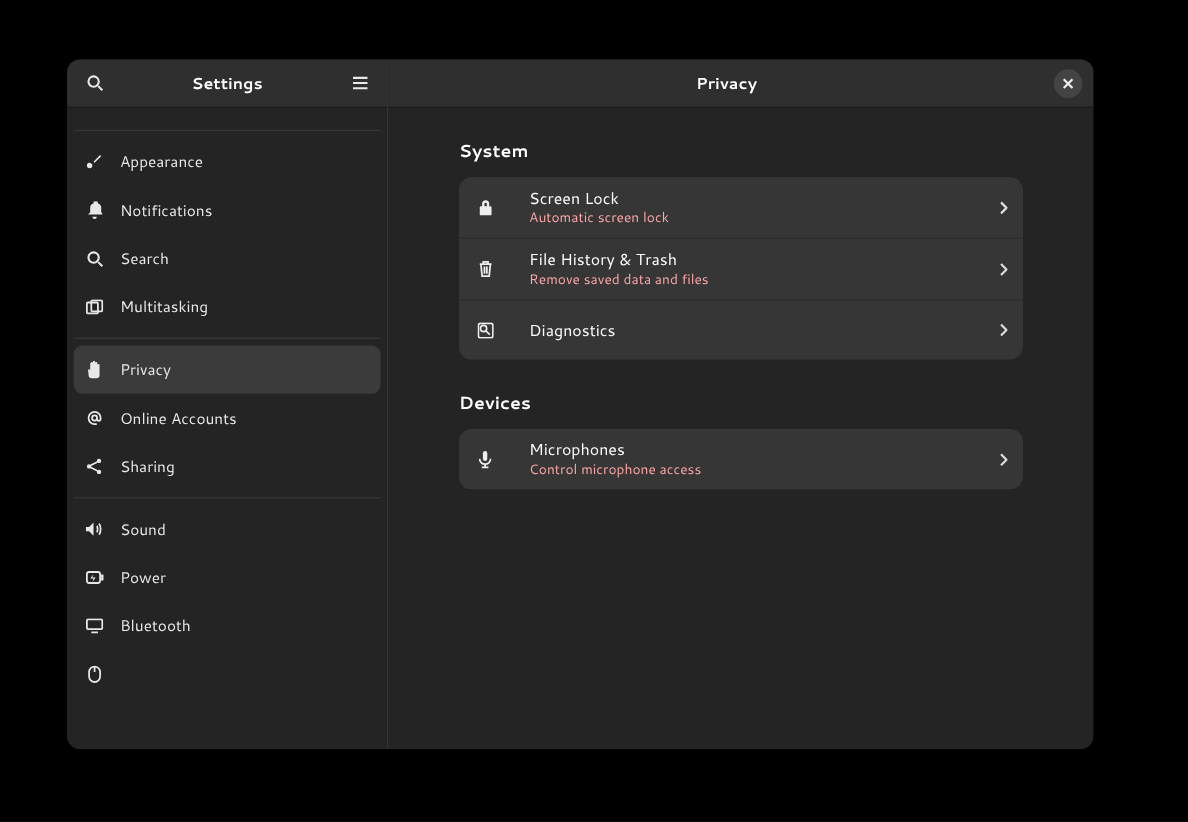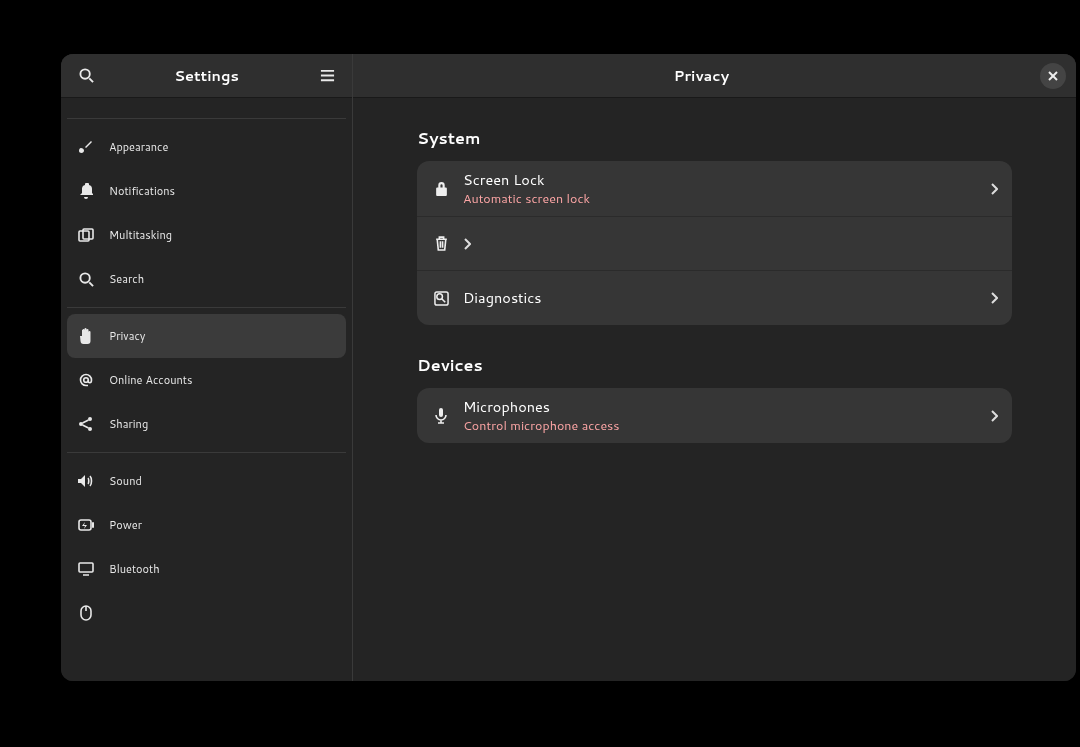--- a/index.html
+++ b/index.html
@@ -8,21 +8,21 @@
     width: 1080px;
     height: 747px;
     font-family: "Cantarell", "Segoe UI", "Helvetica Neue", sans-serif;
     color: #e6e6e6;
     overflow: hidden;
   }
   .window {
     position: absolute;
     left: 61px;
     top: 54px;
-    width: 1015px;
+    width: 933px;
     height: 627px;
     background: #242424;
     border-radius: 12px;
     overflow: hidden;
     display: flex;
     box-shadow: 0 2px 20px rgba(0,0,0,.6);
   }
   
   .sidebar {
     width: 292px;
@@ -61,21 +61,21 @@
     overflow: hidden;
     padding: 0 6px;
   }
   .nav-item {
     display: flex;
     align-items: center;
     height: 44px;
     padding: 0 10px;
     border-radius: 8px;
     color: #e8e8e8;
-    font-size: 11px;
+    font-size: 14px;
     gap: 14px;
   }
   .nav-item .nav-icon {
     width: 18px;
     height: 18px;
     display: flex;
     align-items: center;
     justify-content: center;
     color: #e8e8e8;
   }
@@ -140,21 +140,21 @@
     border-radius: 12px;
     overflow: hidden;
     margin-bottom: 28px;
   }
   .row {
     display: flex;
     align-items: center;
     background: #363636;
     padding: 10px 14px;
     min-height: 54px;
-    gap: 12px;
+    gap: 30px;
     border-bottom: 1px solid #2b2b2b;
   }
   .row:last-child { border-bottom: none; }
   .row-icon {
     width: 20px;
     height: 20px;
     display: flex;
     align-items: center;
     justify-content: center;
     color: #eee;
@@ -220,36 +220,36 @@
         <span class="nav-icon">
           <svg width="14" height="16" viewBox="0 0 14 16" fill="currentColor">
               <path d="M7 0a1 1 0 0 0-1 1v1a4 4 0 0 0-3 4v4l-2 2h14l-2-2V6a4 4 0 0 0-3-4V1a1 1 0 0 0-1-1zM5 14a2 2 0 0 0 4 0H5z"></path>
             </svg>
         </span>
         <span class="nav-label">Notifications</span>
       </div>
 
       <div class="nav-item">
         <span class="nav-icon">
+          <svg width="15" height="15" viewBox="0 0 16 16" fill="none" stroke="currentColor" stroke-width="2">
+              <circle cx="6.5" cy="6.5" r="5"></circle>
+              <line x1="11" y1="11" x2="15" y2="15"></line>
+            </svg>
+        </span>
+        <span class="nav-label">Search</span>
+      </div>
+
+      <div class="nav-item">
+        <span class="nav-icon">
           <svg width="16" height="14" viewBox="0 0 16 14" fill="none" stroke="currentColor" stroke-width="1.6">
               <rect x="1" y="3" width="10" height="10" rx="1"></rect>
               <rect x="5" y="1" width="10" height="10" rx="1"></rect>
             </svg>
         </span>
         <span class="nav-label">Multitasking</span>
-      </div>
-
-      <div class="nav-item">
-        <span class="nav-icon">
-          <svg width="15" height="15" viewBox="0 0 16 16" fill="none" stroke="currentColor" stroke-width="2">
-              <circle cx="6.5" cy="6.5" r="5"></circle>
-              <line x1="11" y1="11" x2="15" y2="15"></line>
-            </svg>
-        </span>
-        <span class="nav-label">Search</span>
       </div>
 
       <div class="nav-sep"></div>
 
 
       <div class="nav-item active">
         <span class="nav-icon">
           <svg width="16" height="16" viewBox="0 0 16 16" fill="currentColor">
               <path d="M4 2v6H2l.5 5c.2 2 1 3 3 3h4c2 0 3-1 3-3V4a1 1 0 0 0-2 0V2a1 1 0 0 0-2 0V1a1 1 0 0 0-2 0v1a1 1 0 0 0-2 0z"></path>
             </svg>
@@ -358,20 +358,24 @@
 
 
         <div class="row">
           <span class="row-icon">
             <svg width="13" height="15" viewBox="0 0 12 14" fill="none" stroke="currentColor" stroke-width="1.5">
                 <path d="M1 3h10M4 3V1h4v2M2 3l1 10h6l1-10"></path>
                 <line x1="5" y1="5" x2="5" y2="11"></line>
                 <line x1="7" y1="5" x2="7" y2="11"></line>
               </svg>
           </span>
+          <div class="row-text">
+            <div class="row-title">File History &amp; Trash</div>
+            <div class="row-sub">Remove saved data and files</div>
+          </div>
           <span class="row-chev">
             <svg width="8" height="12" viewBox="0 0 8 12" fill="none" stroke="currentColor" stroke-width="2">
                 <polyline points="2,1 7,6 2,11"></polyline>
               </svg>
           </span>
         </div>
 
         <div class="row">
           <span class="row-icon">
             <svg width="15" height="15" viewBox="0 0 16 16" fill="none" stroke="currentColor" stroke-width="1.6">

